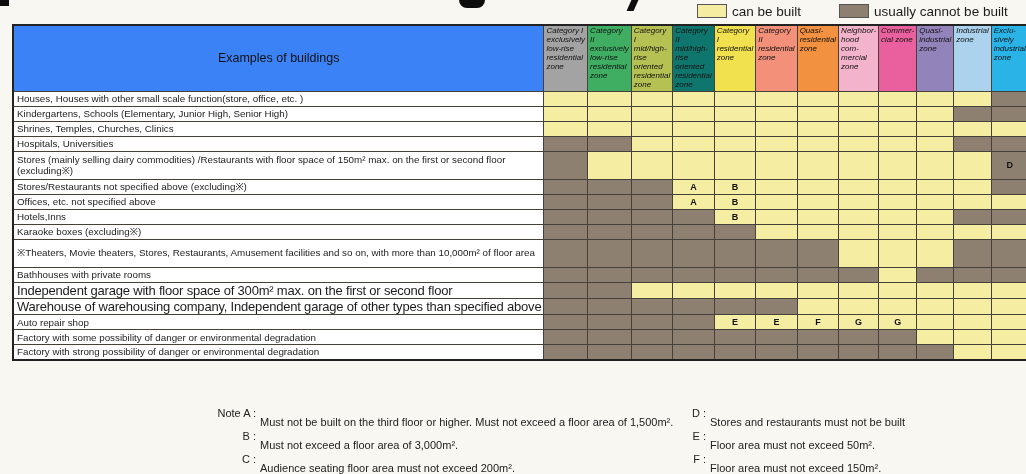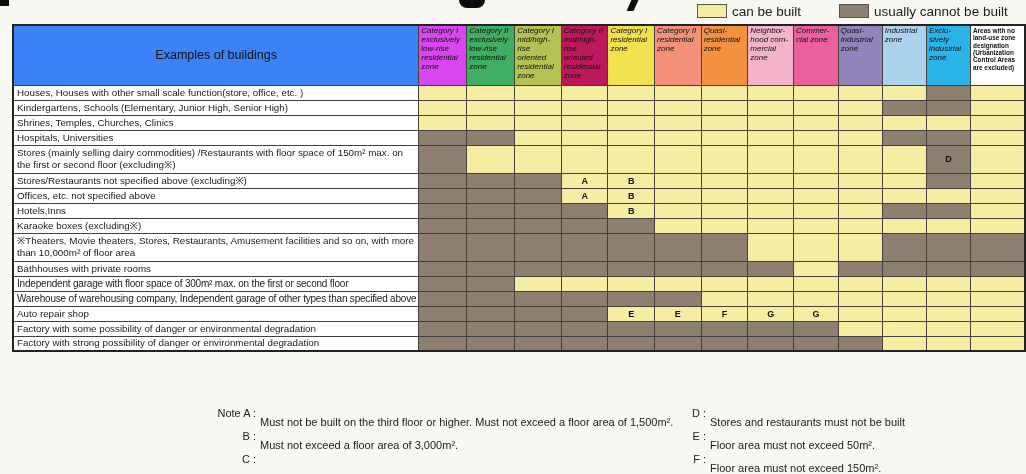--- a/index.html
+++ b/index.html
@@ -67,21 +67,21 @@
   }
   .rowlabel{
     background:#fff;
     font-size:9.8px;
     line-height:1.18;
     padding:0 2px 0 3px;
     white-space:nowrap;
     vertical-align:middle;
   }
   tr.tall .rowlabel{white-space:normal;}
-  .rowlabel.compact{font-size:10px;letter-spacing:-0.2px;}
+  .rowlabel.compact{font-size:13px;letter-spacing:-0.2px;}
   td.cell{
     text-align:center;
     vertical-align:middle;
     font-size:9px;
     font-weight:bold;
     color:#111;
     padding:0;
   }
   td.cell.yes{background:var(--can-color);}
   td.cell.no{background:var(--cannot-color);}
@@ -134,24 +134,24 @@
         <col style="width: 54px;">
         <col style="width: 54px;">
         <col style="width: 54px;">
         <col style="width: 54px;">
         <col style="width: 66px;">
       </colgroup>
     <thead>
       <tr>
         <th class="corner">Examples of buildings</th>
 
-      <th style="background: #d946ef;">Category I exclusively low-rise residential zone</th>
+      <th style="background: #a3a3a3;">Category I exclusively low-rise residential zone</th>
           <th style="background: rgb(63, 174, 99);">Category II exclusively low-rise residential zone</th>
           <th style="background: rgb(182, 193, 84);">Category I mid/high-rise oriented residential zone</th>
-          <th style="background: #be185d;">Category II mid/high-rise oriented residential zone</th>
+          <th style="background: #0f766e;">Category II mid/high-rise oriented residential zone</th>
           <th style="background: rgb(242, 225, 78);">Category I residential zone</th>
           <th style="background: rgb(242, 144, 122);">Category II residential zone</th>
           <th style="background: rgb(242, 145, 63);">Quasi-residential zone</th>
           <th style="background: rgb(242, 179, 203); margin-top: 24px;">Neighbor- hood com- mercial zone</th>
           <th style="background: rgb(234, 95, 158);">Commer- cial zone</th>
           <th style="background: rgb(147, 131, 187);">Quasi- industrial zone</th>
           <th style="background: rgb(171, 211, 238);">Industrial zone</th>
           <th style="background: rgb(41, 179, 230);">Exclu- sively industrial zone</th>
           <th class="nozone" style="background: rgb(255, 255, 255);">Areas with no land-use zone designation (Urbanization Control Areas are excluded)</th>
         </tr>
@@ -421,20 +421,21 @@
       <div class="note-row">
         <span class="note-label">Note A :</span>
         <span class="note-text">Must not be built on the third floor or higher. Must not exceed a floor area of 1,500m².</span>
       </div>
       <div class="note-row">
         <span class="note-label">B :</span>
         <span class="note-text">Must not exceed a floor area of 3,000m².</span>
       </div>
       <div class="note-row">
         <span class="note-label">C :</span>
+        <span class="note-text">Audience seating floor area must not exceed 200m².</span>
       </div>
     </div>
   <div class="notes" id="notes-right">
       <div class="note-row">
         <span class="note-label">D :</span>
         <span class="note-text">Stores and restaurants must not be built</span>
       </div>
       <div class="note-row">
         <span class="note-label">E :</span>
         <span class="note-text">Floor area must not exceed 50m².</span>

